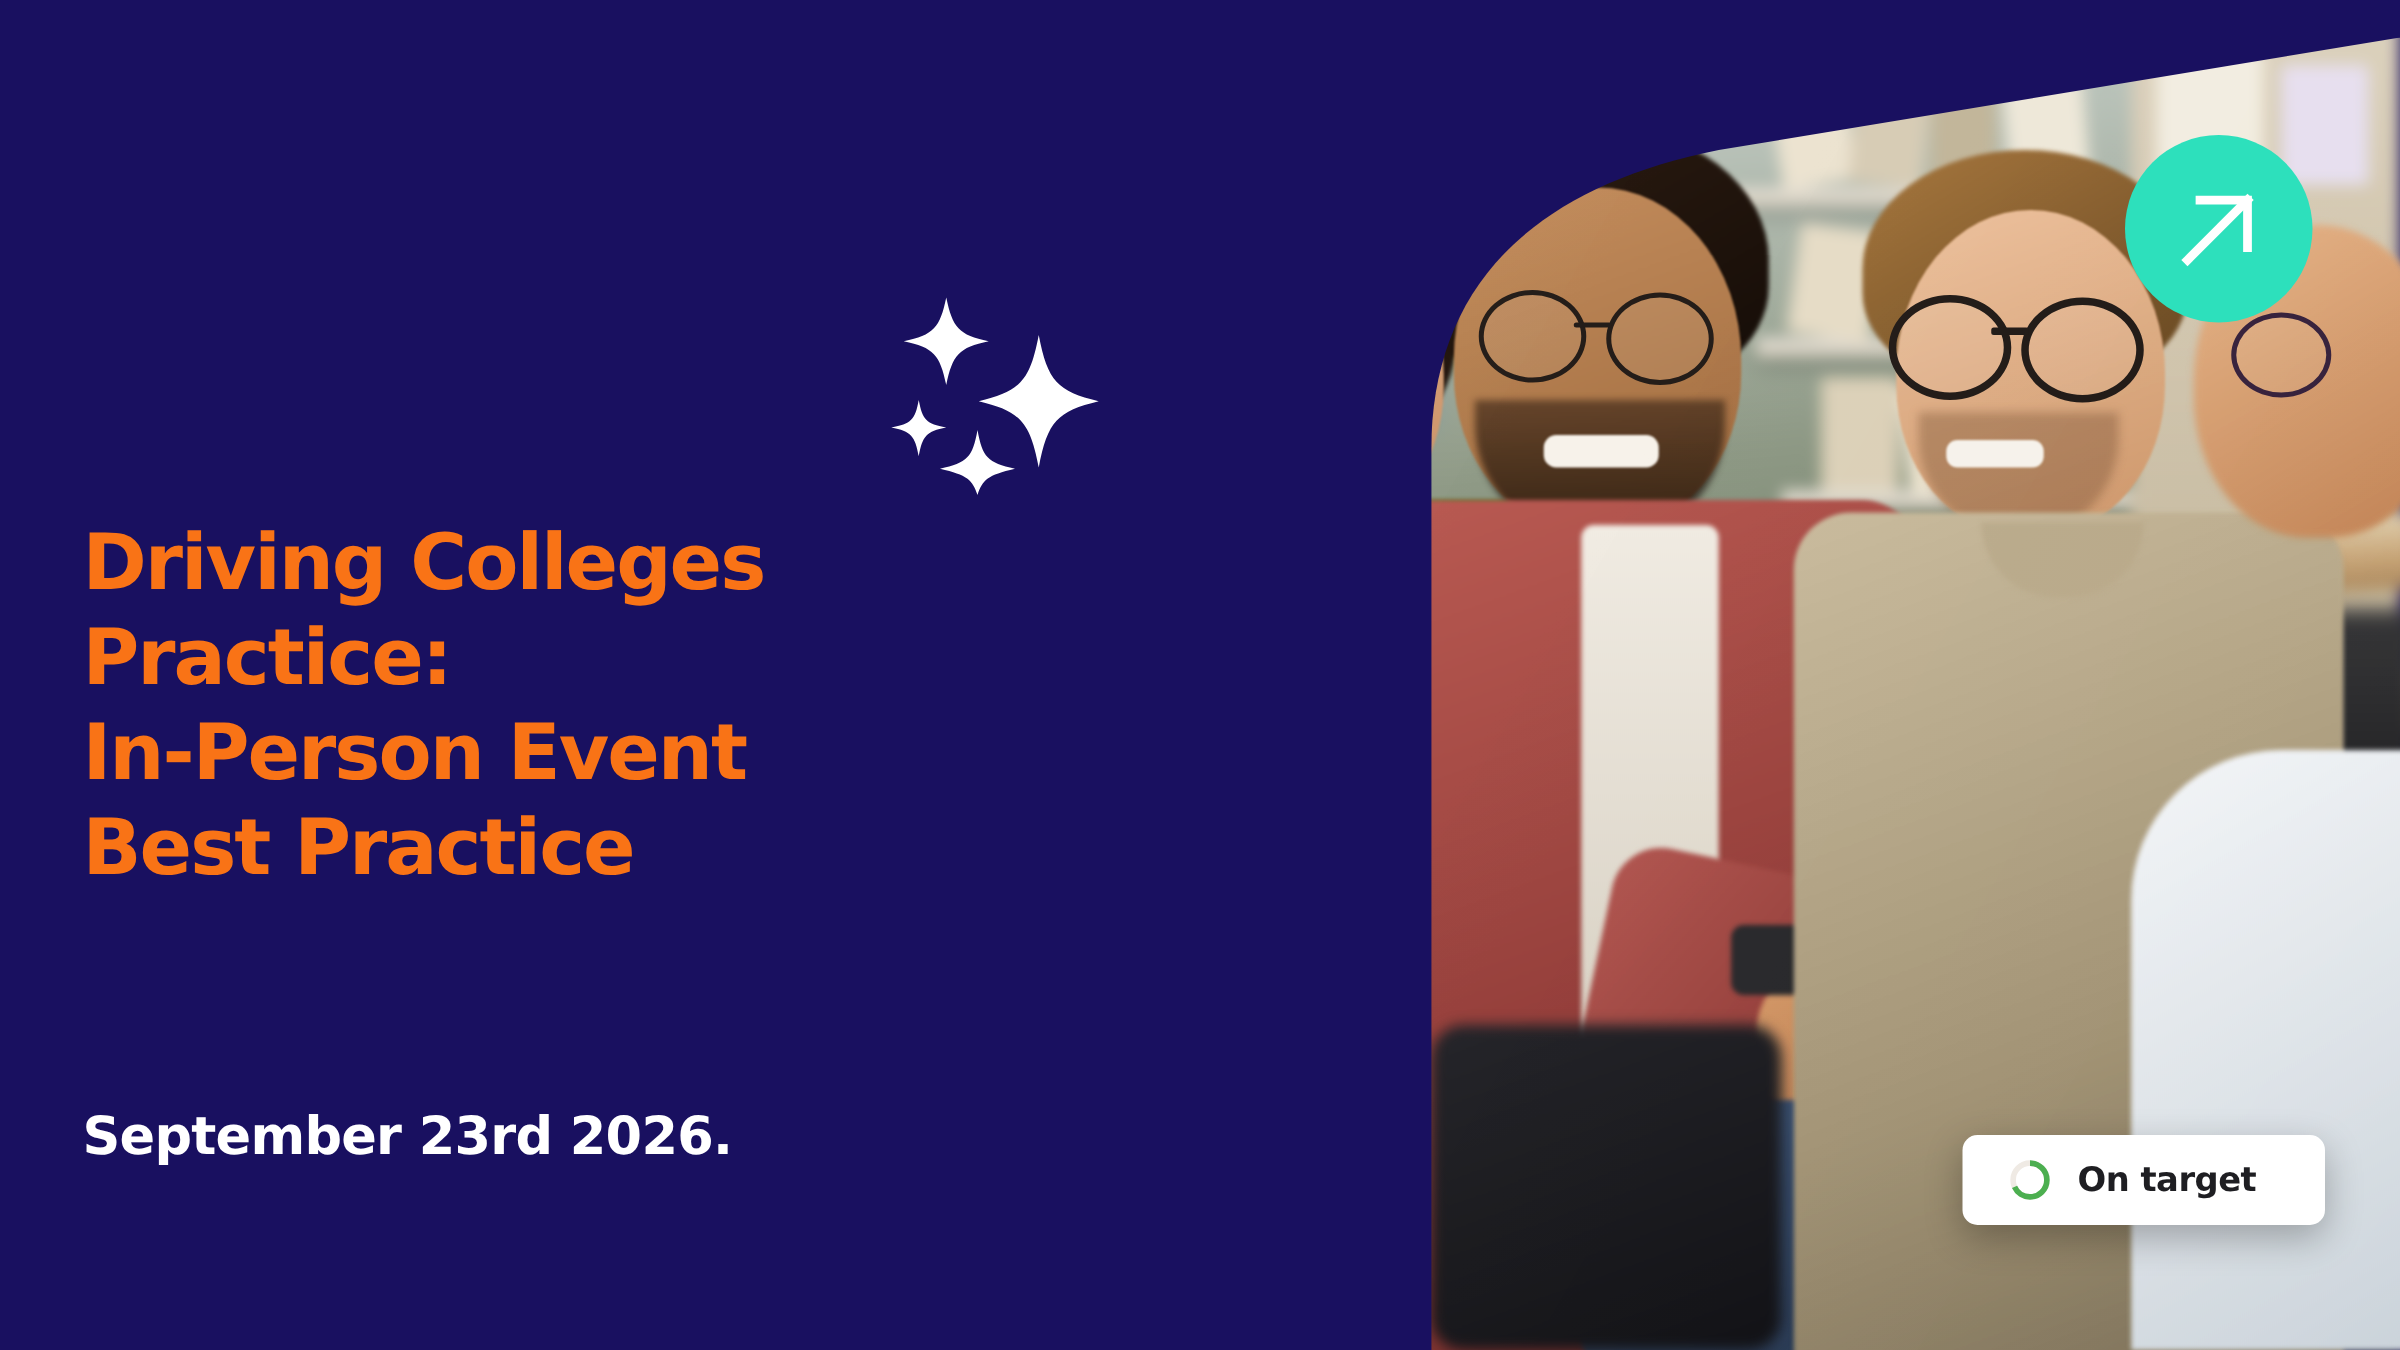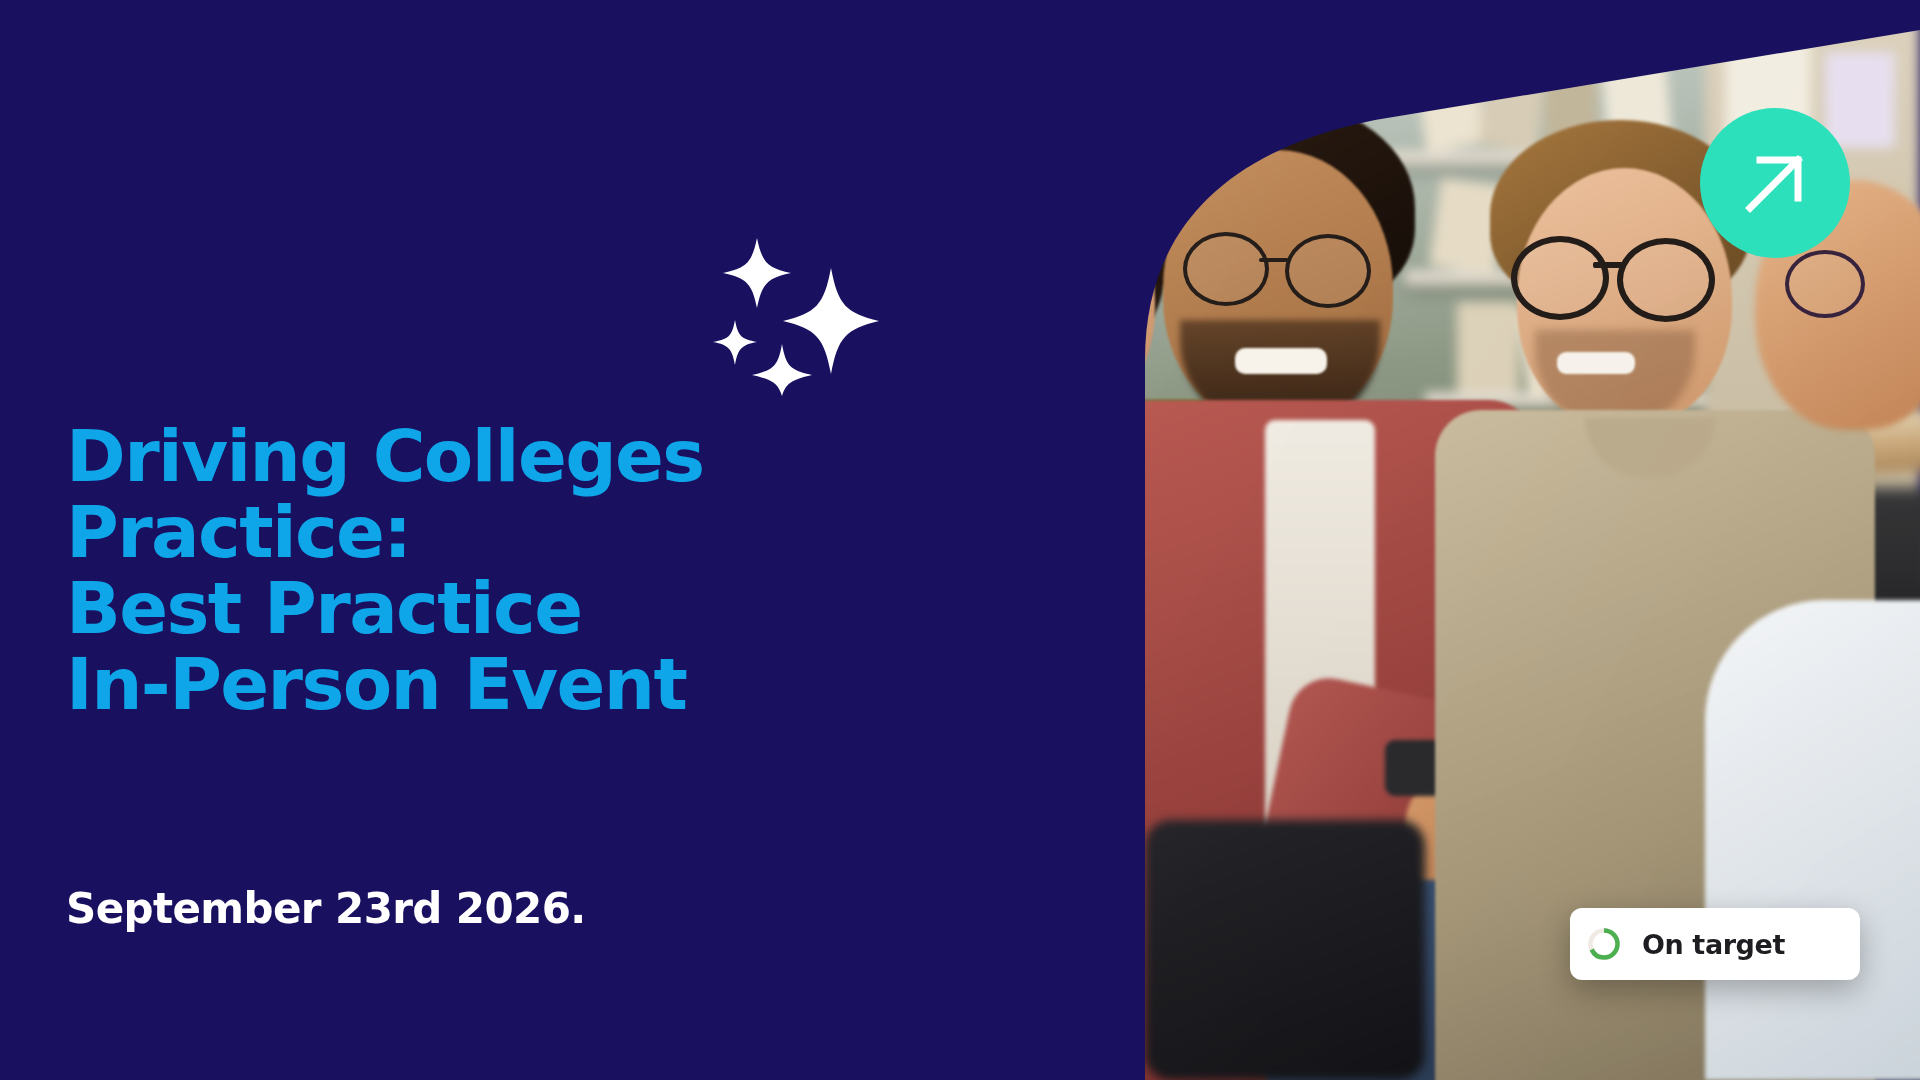--- a/index.html
+++ b/index.html
@@ -65,22 +65,22 @@
   
   .logo{position:absolute;left:55px;top:57px;display:flex;align-items:center;gap:9px;}
   .logo-word{
     color:#fff;font-size:55px;font-weight:700;letter-spacing:-1.2px;line-height:1;
     font-family:"DejaVu Sans", sans-serif;
   }
 
   
   .headline{
     position:absolute;left:66px;top:370px;width:720px;
-    color:#0ea5e9;font-weight:700;
-    font-size:72px;line-height:76px;letter-spacing:-1.6px;
+    color:#f97316;font-weight:700;
+    font-size:62px;line-height:76px;letter-spacing:-1.6px;
     font-family:"DejaVu Sans", sans-serif;
   }
   .headline .ln{display:block;white-space:nowrap;}
 
   .date{
     position:absolute;left:66px;top:884px;
     color:#ffffff;font-weight:700;font-size:42px;letter-spacing:-.6px;
     font-family:"DejaVu Sans", sans-serif;
   }
 
@@ -91,21 +91,21 @@
   
   .arrow-badge{
     position:absolute;left:1700px;top:108px;width:150px;height:150px;border-radius:50%;
     background:#2DE0BC;display:flex;align-items:center;justify-content:center;
   }
 
   
   .target-pill{
     position:absolute;left:1570px;top:908px;width:290px;height:72px;
     background:#ffffff;border-radius:12px;
-    display:flex;align-items:center;gap:20px;padding-left:16px;
+    display:flex;align-items:center;gap:20px;padding-left:36px;
     box-shadow:0 10px 30px rgba(0,0,0,.28);
     box-sizing:border-box;
   }
   .ring{width:36px;height:36px;flex:0 0 36px;}
   .pill-label{
     color:#1e1e22;font-size:27px;font-weight:700;letter-spacing:-.4px;
     font-family:"DejaVu Sans", sans-serif;
   }
 </style>
 </head>
@@ -221,22 +221,22 @@
       <path d="M52 6 C57 30 62 36 86 41 C62 46 57 52 52 76 C47 52 42 46 18 41 C42 36 47 30 52 6 Z" fill="#ffffff"></path>
       <path d="M126 36 C133 73 141 81 174 89 C141 97 133 105 126 142 C119 105 111 97 78 89 C111 81 119 73 126 36 Z" fill="#ffffff"></path>
       <path d="M30 88 C33 104 36 107 52 110 C36 113 33 117 30 133 C27 117 24 113 8 110 C24 107 27 104 30 88 Z" fill="#ffffff"></path>
       <path d="M77 112 C81 134 85 138 107 143 C85 148 81 152 77 164 C73 152 69 148 47 143 C69 138 73 134 77 112 Z" fill="#ffffff"></path>
     </svg>
   </div>
 
   <h1 class="headline">
     <span class="ln">Driving Colleges</span>
     <span class="ln">Practice:</span>
+    <span class="ln">In-Person Event</span>
     <span class="ln">Best Practice</span>
-    <span class="ln">In-Person Event</span>
   </h1>
 
   <div class="date">September 23rd 2026.</div>
 
   <div class="arrow-badge">
     <svg width="78" height="78" viewBox="0 0 78 78">
       <path d="M14 64 L62 16" stroke="#ffffff" stroke-width="7" stroke-linecap="square" fill="none"></path>
       <path d="M24 16 L62 16 L62 54" stroke="#ffffff" stroke-width="7" stroke-linecap="square" stroke-linejoin="miter" fill="none"></path>
     </svg>
   </div>

